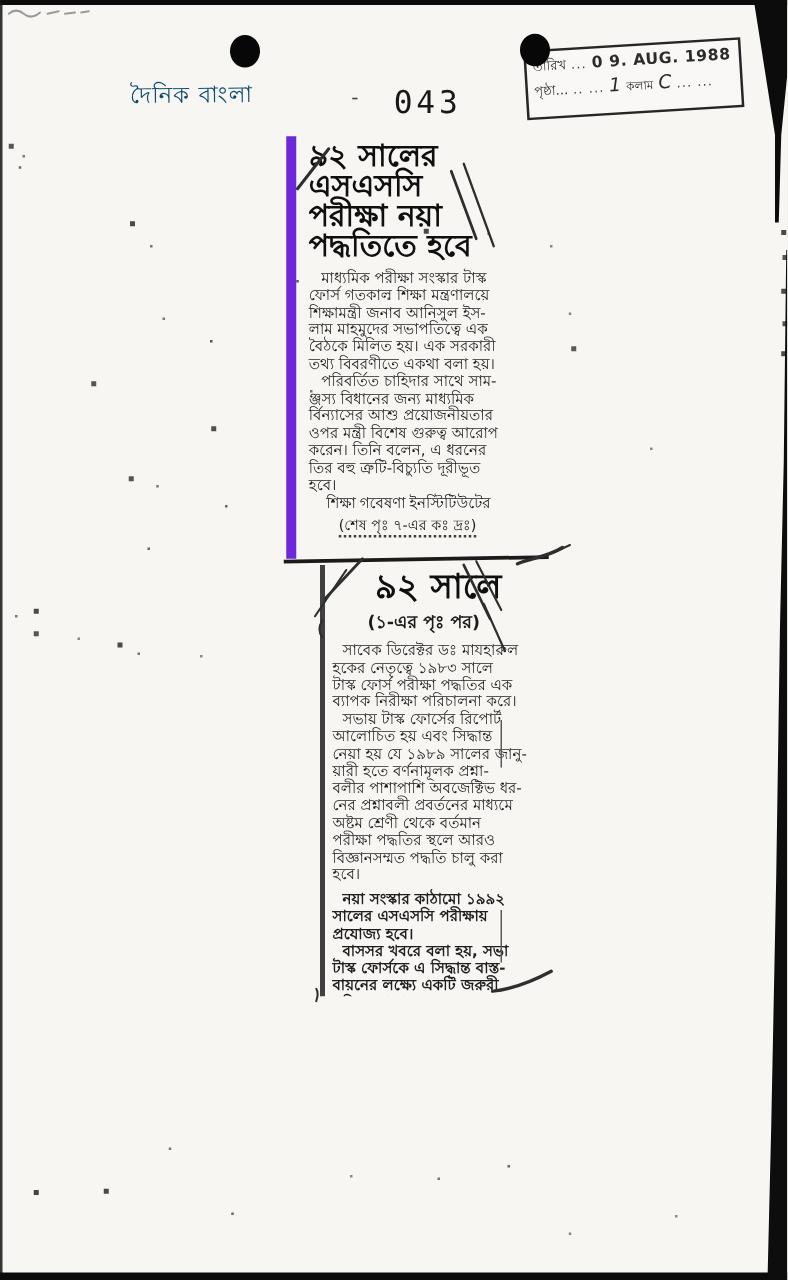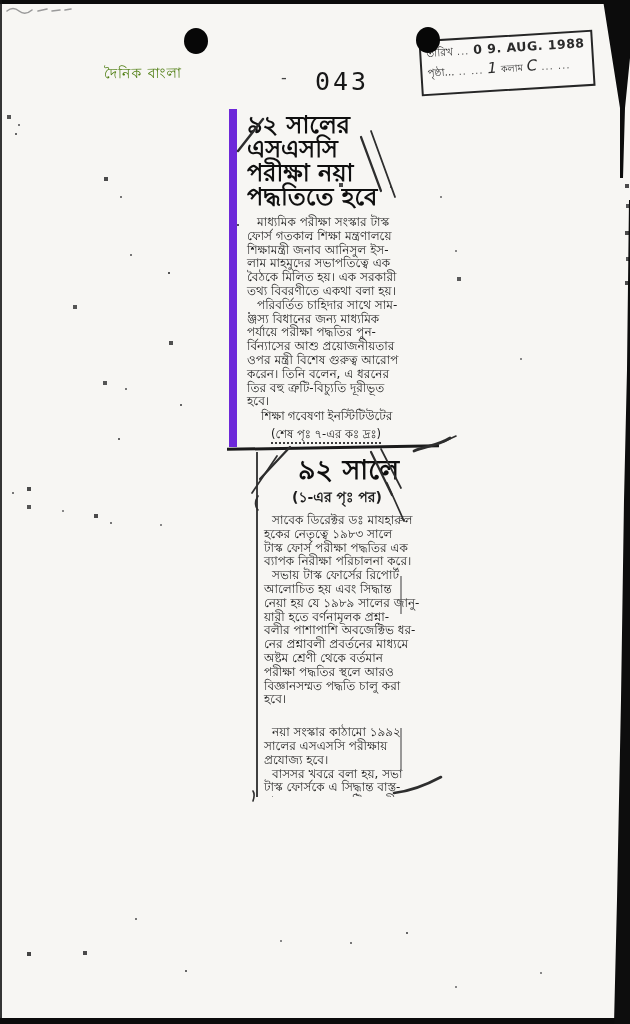--- a/index.html
+++ b/index.html
@@ -12,21 +12,21 @@
   
   .edge-top{position:absolute;left:0;top:0;width:630px;height:4px;background:#0b0b0b;}
   .edge-left{position:absolute;left:0;top:0;width:2px;height:1024px;background:#131313;opacity:.85;}
   .edge-bottom{position:absolute;left:0;top:1018px;width:630px;height:6px;background:#0b0b0b;}
   .overlay{position:absolute;left:0;top:0;pointer-events:none;}
   
   .hole{position:absolute;width:24px;height:26px;border-radius:50%;background:#070707;}
   .hole-1{left:184px;top:28px;}
   .hole-2{left:416px;top:27px;z-index:5;}
   
-  .newspaper-name{position:absolute;left:104px;top:62px;font-size:14px;letter-spacing:1px;color:#4d7c0f;transform:rotate(-.5deg);}
+  .newspaper-name{position:absolute;left:104px;top:62px;font-size:18px;letter-spacing:1px;color:#0c4a6e;transform:rotate(-.5deg);}
   .sep-dash{position:absolute;left:281px;top:68px;font-size:16px;color:#444;}
   .serial{position:absolute;left:315px;top:67px;font-family:"DejaVu Sans Mono","Liberation Mono",monospace;font-size:25px;letter-spacing:3px;color:#181818;}
   
   .stamp-box{
     position:absolute;left:420px;top:35px;width:174px;height:56px;
     transform:rotate(-3.5deg);border:2.5px solid #262626;box-sizing:border-box;
     padding:3px 5px 2px 5px;color:#2b2b2b;z-index:4;background:rgba(255,255,255,.25);
   }
   .stamp-row{display:flex;align-items:baseline;gap:4px;white-space:nowrap;overflow:hidden;}
   .stamp-label{font-size:10.5px;}
@@ -45,26 +45,26 @@
   .clip-body{margin-top:7px;}
   .body-line{font-size:12px;line-height:13.8px;white-space:nowrap;color:#1e1e1e;}
   .clip1 .clip-body .body-line:nth-child(1),
   .clip1 .clip-body .body-line:nth-child(7){text-indent:10px;}
   .byline{font-size:12px;line-height:14px;white-space:nowrap;text-indent:14px;font-family:Liberation Serif, serif;}
   .cont-note{display:inline-block;margin:1px 0 0 24px;font-size:11.5px;line-height:13px;white-space:nowrap;border-bottom:2px dotted #3d3d3d;padding-bottom:1px;}
   .divider{position:absolute;left:227px;top:446px;width:212px;height:2.5px;background:#1b1b1b;transform:rotate(-1deg);}
   
   .clip2{
     position:absolute;left:256px;top:452px;width:188px;height:345px;
-    border-left:2px solid #404040;padding:2px 0 0 6px;box-sizing:border-box;overflow:hidden;
+    border-left:4px solid #404040;padding:2px 0 0 6px;box-sizing:border-box;overflow:hidden;
   }
   .clip2 .jump-headline{font-size:27px;font-weight:bold;line-height:31px;margin-left:34px;white-space:nowrap;color:#0f0f0f;}
   .clip2 .continued-from{font-size:14px;font-weight:bold;margin:1px 0 0 28px;white-space:nowrap;}
   .clip2 .para1{margin-top:4px;}
-  .clip2 .para2{margin-top:19px;}
+  .clip2 .para2{margin-top:6px;font-weight:bold;}
   .clip2 .para1 .body-line:nth-child(1),
   .clip2 .para1 .body-line:nth-child(5){text-indent:8px;}
   .clip2 .para2 .body-line:nth-child(1),
   .clip2 .para2 .body-line:nth-child(4){text-indent:8px;}
   
   .specks{position:absolute;left:0;top:0;width:2px;height:2px;background:transparent;
     box-shadow:
       8px 116px 0 1px #555, 18px 124px 0 0 #777, 15px 133px 0 0 #666,
       105px 178px 0 1px #4a4a4a, 340px 184px 0 1px #4a4a4a, 390px 186px 0 0 #666,
       120px 196px 0 0 #777, 440px 196px 0 0 #888, 237px 224px 0 0 #555,
@@ -131,21 +131,20 @@
       </div>
     <div class="clip-body">
         <div class="body-line">মাধ্যমিক পরীক্ষা সংস্কার টাস্ক</div>
         <div class="body-line">ফোর্স গতকাল শিক্ষা মন্ত্রণালয়ে</div>
         <div class="body-line">শিক্ষামন্ত্রী জনাব আনিসুল ইস-</div>
         <div class="body-line">লাম মাহমুদের সভাপতিত্বে এক</div>
         <div class="body-line">বৈঠকে মিলিত হয়। এক সরকারী</div>
         <div class="body-line">তথ্য বিবরণীতে একথা বলা হয়।</div>
         <div class="body-line">পরিবর্তিত চাহিদার সাথে সাম-</div>
         <div class="body-line">ঞ্জস্য বিধানের জন্য মাধ্যমিক</div>
-        <div class="body-line">পর্যায়ে পরীক্ষা পদ্ধতির পুন-</div>
         <div class="body-line">র্বিন্যাসের আশু প্রয়োজনীয়তার</div>
         <div class="body-line">ওপর মন্ত্রী বিশেষ গুরুত্ব আরোপ</div>
         <div class="body-line">করেন। তিনি বলেন, এ ধরনের</div>
         <div class="body-line">তির বহু ত্রুটি-বিচ্যুতি দূরীভূত</div>
         <div class="body-line">হবে।</div>
       </div>
     <div class="byline">শিক্ষা গবেষণা ইনস্টিটিউটের</div>
     <div class="cont-note">(শেষ পৃঃ ৭-এর কঃ দ্রঃ)</div>
   </div>
 

